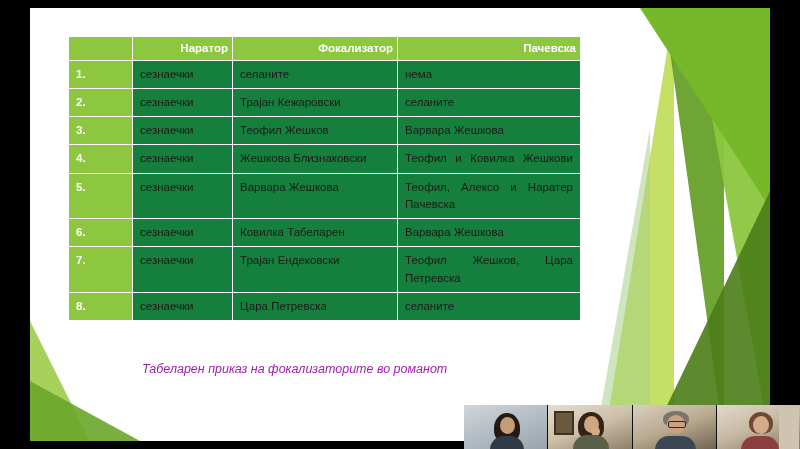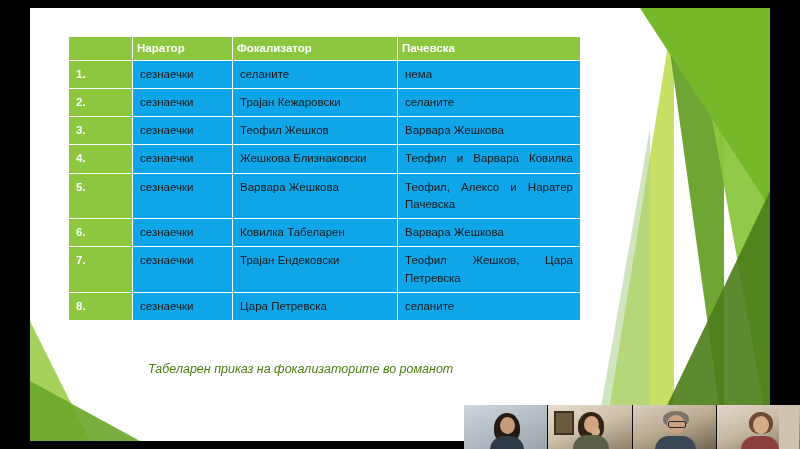--- a/index.html
+++ b/index.html
@@ -109,59 +109,59 @@
   table.focal col.c0 { width: 64px; }
   table.focal col.c1 { width: 100px; }
   table.focal col.c2 { width: 165px; }
   table.focal col.c3 { width: 183px; }
 
   table.focal th {
     background: #8dc63f;
     color: #ffffff;
     font-size: 11.5px;
     font-weight: bold;
-    text-align: left;
+    text-align: right;
     padding: 5px 4px;
     border: 1px solid #ffffff;
     line-height: 1.1;
   }
   table.focal th.corner {
     background: #8dc63f;
     border: 1px solid #ffffff;
   }
   table.focal td {
     border: 1px solid #ffffff;
     font-size: 11.5px;
     color: #1a1a1a;
     padding: 5px 7px;
     vertical-align: top;
     line-height: 1.5;
-    background: #0ea5e9;
+    background: #15803d;
   }
   table.focal td.num {
     background: #8dc63f;
     color: #ffffff;
     font-weight: bold;
     text-align: left;
     padding-left: 7px;
   }
   td.just {
     text-align: justify;
     text-align-last: justify;
   }
 
   
   #caption {
     position: absolute;
-    left: 118px;
+    left: 112px;
     top: 352px;
     width: 420px;
     font-size: 12.5px;
     font-style: italic;
-    color: #4d7c0f;
+    color: #a21caf;
     line-height: 1.55;
   }
 
   
   #video-strip {
     position: absolute;
     left: 464px;
     top: 405px;
     width: 336px;
     height: 44px;
@@ -273,21 +273,21 @@
           <tr>
             <td class="num">3.</td>
             <td>сезнаечки</td>
             <td>Теофил Жешков</td>
             <td>Варвара Жешкова</td>
           </tr>
           <tr>
             <td class="num">4.</td>
             <td>сезнаечки</td>
             <td>Жешкова Близнаковски</td>
-            <td class="just">Теофил и Варвара Ковилка</td>
+            <td class="just">Теофил и Ковилка Жешкови</td>
           </tr>
           <tr>
             <td class="num">5.</td>
             <td>сезнаечки</td>
             <td>Варвара Жешкова</td>
             <td class="just">Теофил, Алексо и Наратер Пачевска</td>
           </tr>
           <tr>
             <td class="num">6.</td>
             <td>сезнаечки</td>

